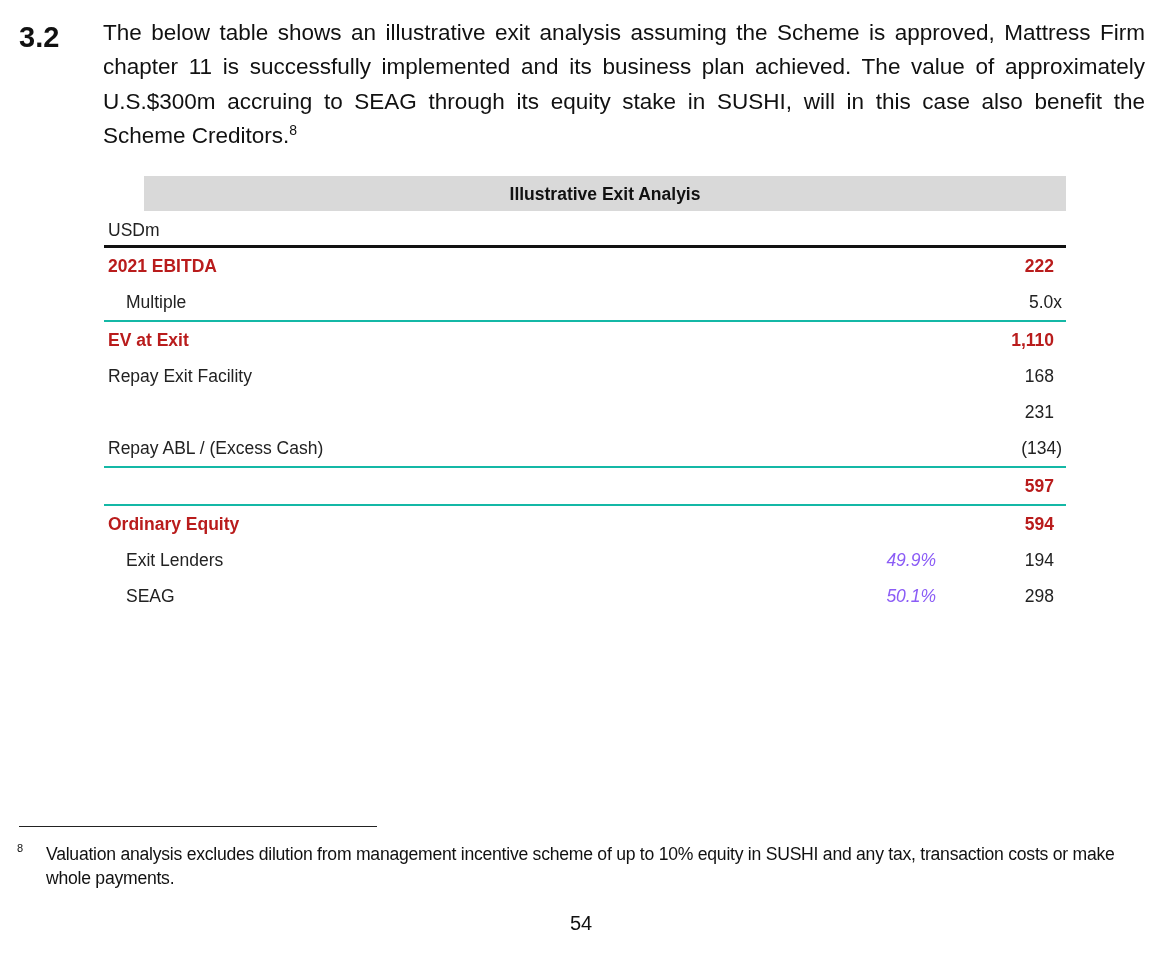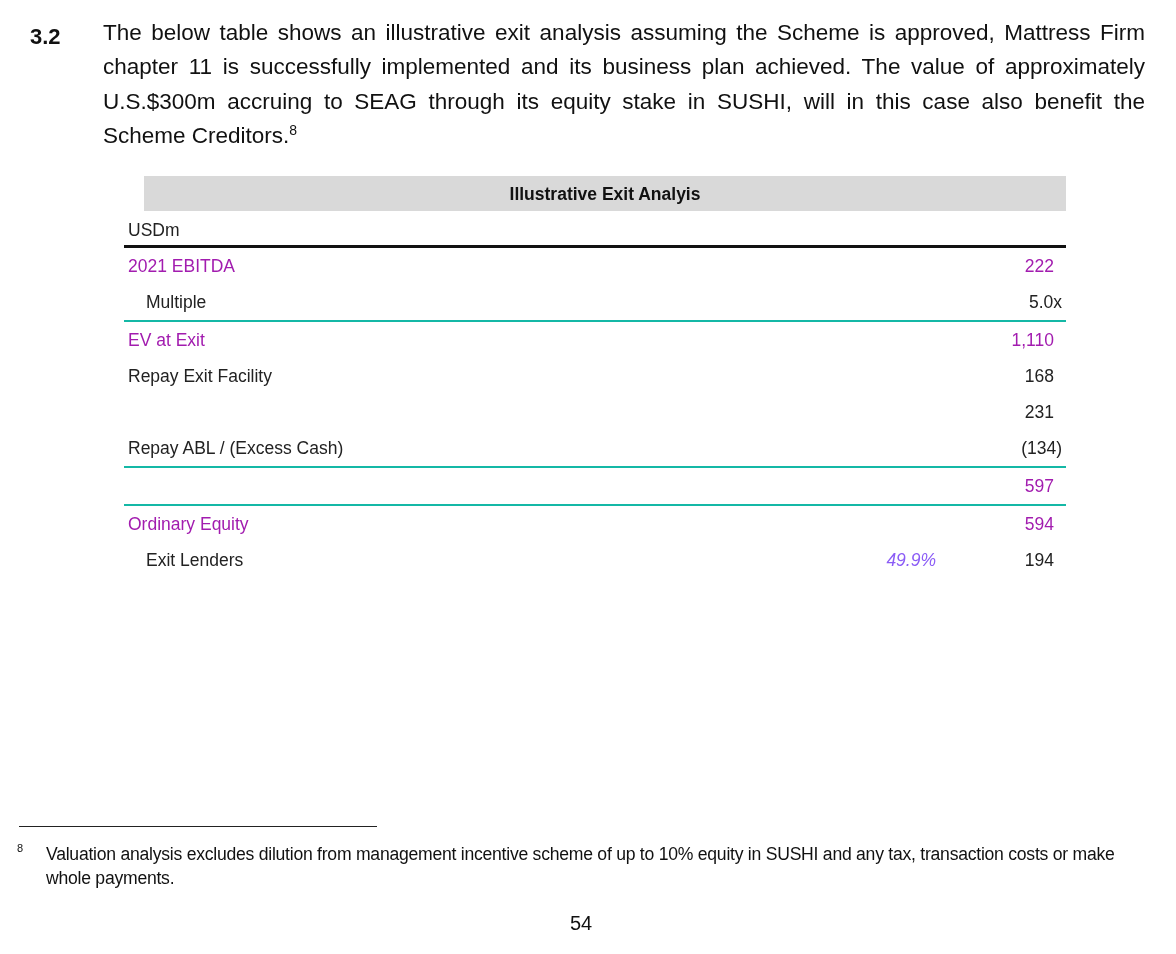--- a/index.html
+++ b/index.html
@@ -10,23 +10,23 @@
     body {
       width: 1176px;
       height: 954px;
       position: relative;
       overflow: hidden;
       font-family: "Liberation Sans", sans-serif;
       color: #111111;
     }
     .section-num {
       position: absolute;
-      left: 30px;
+      left: 19px;
       top: 20px;
-      font-size: 22px;
+      font-size: 29px;
       font-weight: bold;
       line-height: 34px;
     }
     .para {
       position: absolute;
       left: 103px;
       top: 16px;
       width: 1042px;
       font-size: 22.5px;
       line-height: 34.3px;
@@ -53,21 +53,20 @@
       line-height: 36px;
       color: #111;
       margin-left: 40px;
     }
     .t-row {
       position: relative;
       height: 36px;
       font-size: 17.5px;
       line-height: 36px;
       color: #222;
-      margin-left: 20px;
     }
     .t-row.unit {
       height: 34px;
       line-height: 38px;
     }
     .t-row .lbl {
       position: absolute;
       left: 4px;
     }
     .t-row .lbl.indent {
@@ -81,22 +80,22 @@
     .t-row .val.paren {
       right: 4px;
     }
     .t-row .pct {
       position: absolute;
       right: 130px;
       font-style: italic;
       color: #8b5cf6;
     }
     .bold {
-      font-weight: normal;
-      color: #a21caf;
+      font-weight: bold;
+      color: #b91c1c;
     }
     .rule-thick {
       border-bottom: 3px solid #111;
     }
     .rule {
       border-bottom: 2px solid #14b8a6;
     }
     .fn-line {
       position: absolute;
       left: 19px;
@@ -181,19 +180,24 @@
     <span class="lbl bold">Ordinary Equity</span>
     <span class="val bold">594</span>
   </div>
 
   <div class="t-row">
     <span class="lbl indent">Exit Lenders</span>
     <span class="pct">49.9%</span>
     <span class="val">194</span>
   </div>
 
+  <div class="t-row">
+    <span class="lbl indent">SEAG</span>
+    <span class="pct">50.1%</span>
+    <span class="val">298</span>
+  </div>
 </div>
 
 <div class="fn-line"></div>
 <div class="fn-num">8</div>
 <div class="fn-text">Valuation analysis excludes dilution from management incentive scheme of up to 10% equity in SUSHI and any tax, transaction costs or make whole payments.</div>
 
 <div class="page-num">54</div>
 
 </body></html>

